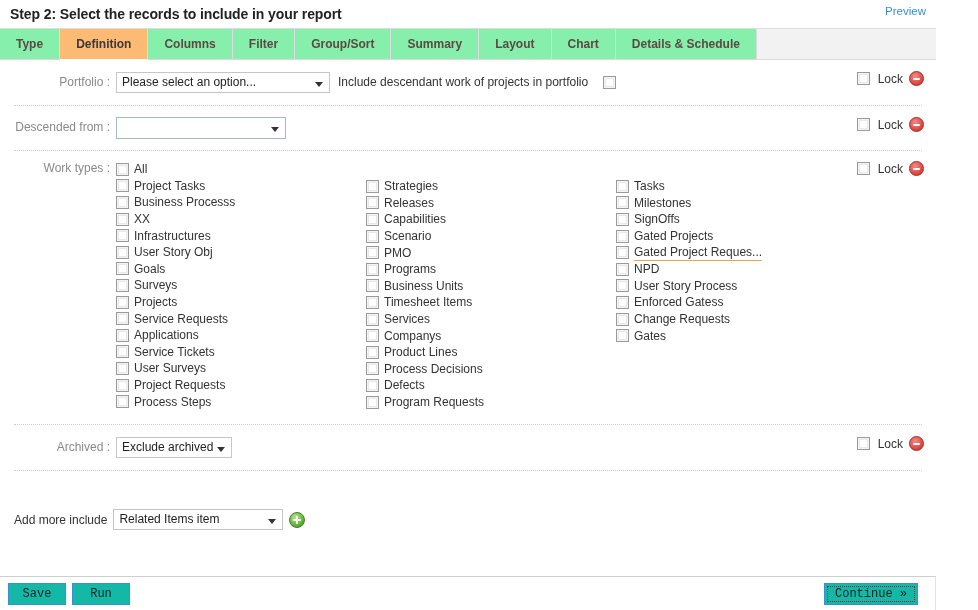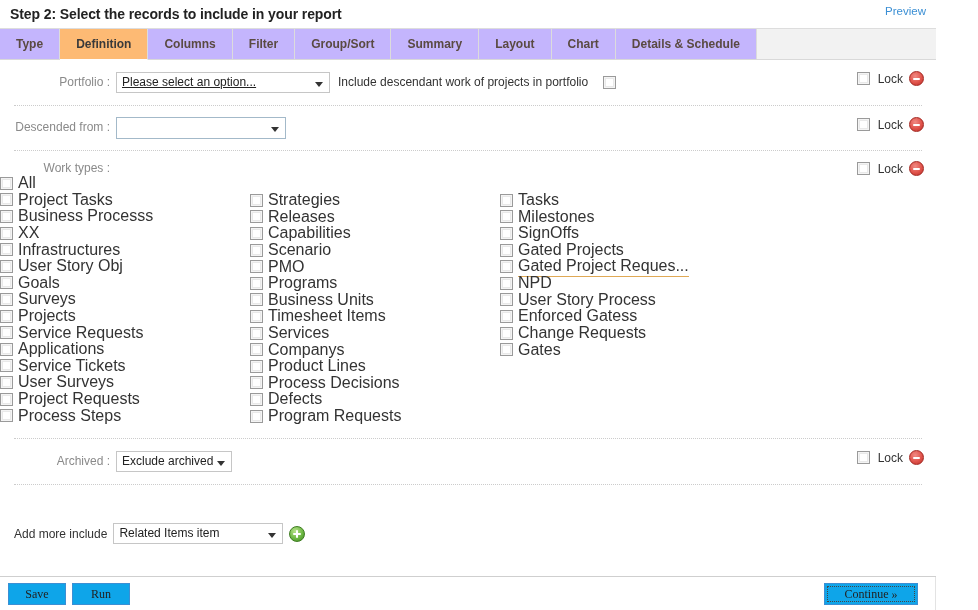--- a/index.html
+++ b/index.html
@@ -48,21 +48,21 @@
     content:""; position:absolute; left:0; right:0; top:0; height:1px; background:#dddddd;
   }
   .tab {
     display: flex;
     align-items: center;
     justify-content: center;
     padding: 0 16px;
     color: #5a4a42;
     font-weight: bold;
     border-right: 1px solid #dcdcdc;
-    background: #c4b5fd;
+    background: #86efac;
     cursor: pointer;
     white-space: nowrap;
   }
   .tab.active {
     background: #fdba74;
     color: #3a3a3a;
     border-bottom: 1px solid #ffffff;
     margin-bottom: -1px;
   }
   .tab-filler { flex: 1; background:#f2f2f2; border-right: none; }
@@ -108,21 +108,21 @@
     overflow: hidden;
   }
   .sel .arrow {
     position: absolute;
     right: 6px; top: 9px;
     width: 0; height: 0;
     border-left: 4px solid transparent;
     border-right: 4px solid transparent;
     border-top: 5px solid #333333;
   }
-  .sel-portfolio { width: 214px; text-decoration: underline; }
+  .sel-portfolio { width: 214px; }
   .sel-descended {
     width: 170px;
     border: 1px solid #a3b9c9;
     height: 22px;
     line-height: 20px;
   }
   .sel-archived { width: 116px; }
   .sel-addfilter { width: 170px; }
 
   
@@ -180,21 +180,21 @@
   .worktypes {
     display: flex;
     gap: 0;
     width: 100%;
   }
   .wt-col { width: 250px; }
   .wt-item {
     display: flex;
     align-items: center;
     height: 16.6px;
-    font-size: 16px;
+    font-size: 12px;
     color: #333;
   }
   .wt-item .cb { margin-right: 5px; }
   .wt-item .wt-label { white-space: nowrap; cursor: pointer; }
   .wt-item.truncated .wt-label {
     border-bottom: 1px solid #e0a955;
     padding-bottom: 1px;
   }
 
   
@@ -227,24 +227,24 @@
     height: 34px;
     border-top: 1px solid #cfcfcf;
     display: flex;
     align-items: center;
     padding: 0 8px;
   }
   .btn {
     height: 22px;
     min-width: 58px;
     border: 1px solid #3b8fd4;
-    background: #0ea5e9;
+    background: #14b8a6;
     color: #222222;
     font-size: 12px;
-    font-family: Liberation Serif, serif;
+    font-family: Liberation Mono, monospace;
     cursor: pointer;
     padding: 0 10px;
     margin-right: 6px;
     line-height: 20px;
   }
   .footer-right { margin-left: auto; display:flex; align-items:center; }
   .btn-continue {
     min-width: 94px;
     margin-right: 10px;
     position: relative;
@@ -317,21 +317,21 @@
       </div>
       <div class="rowctl">
         <span class="cb"></span>
         <span class="lock-label">Lock</span>
         <span class="btn-remove"></span>
       </div>
     </div>
 
     <div class="row-sep"></div>
 
-    <div class="row" style="padding-top:10px;padding-bottom:14px;flex-direction:column;">
+    <div class="row" style="padding-top:10px;padding-bottom:14px;">
       <div class="row-label" style="padding-top:0;">Work types :</div>
       <div class="row-field">
         <div class="worktypes">
           <div class="wt-col" id="wtc1">
               <div class="wt-item">
                 <span class="cb"></span>
                 <span class="wt-label">All</span>
               </div>
               <div class="wt-item">
                 <span class="cb"></span>

